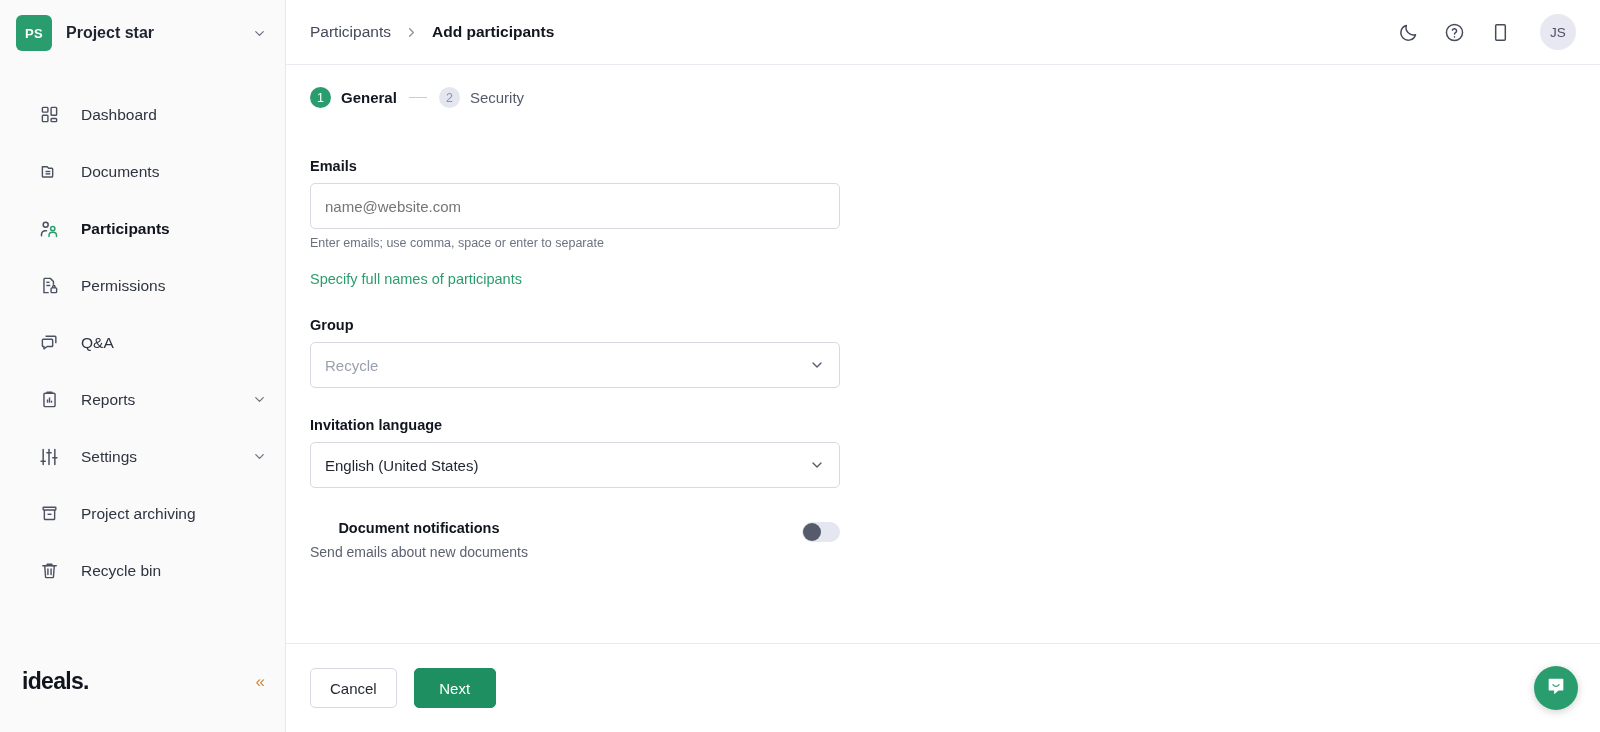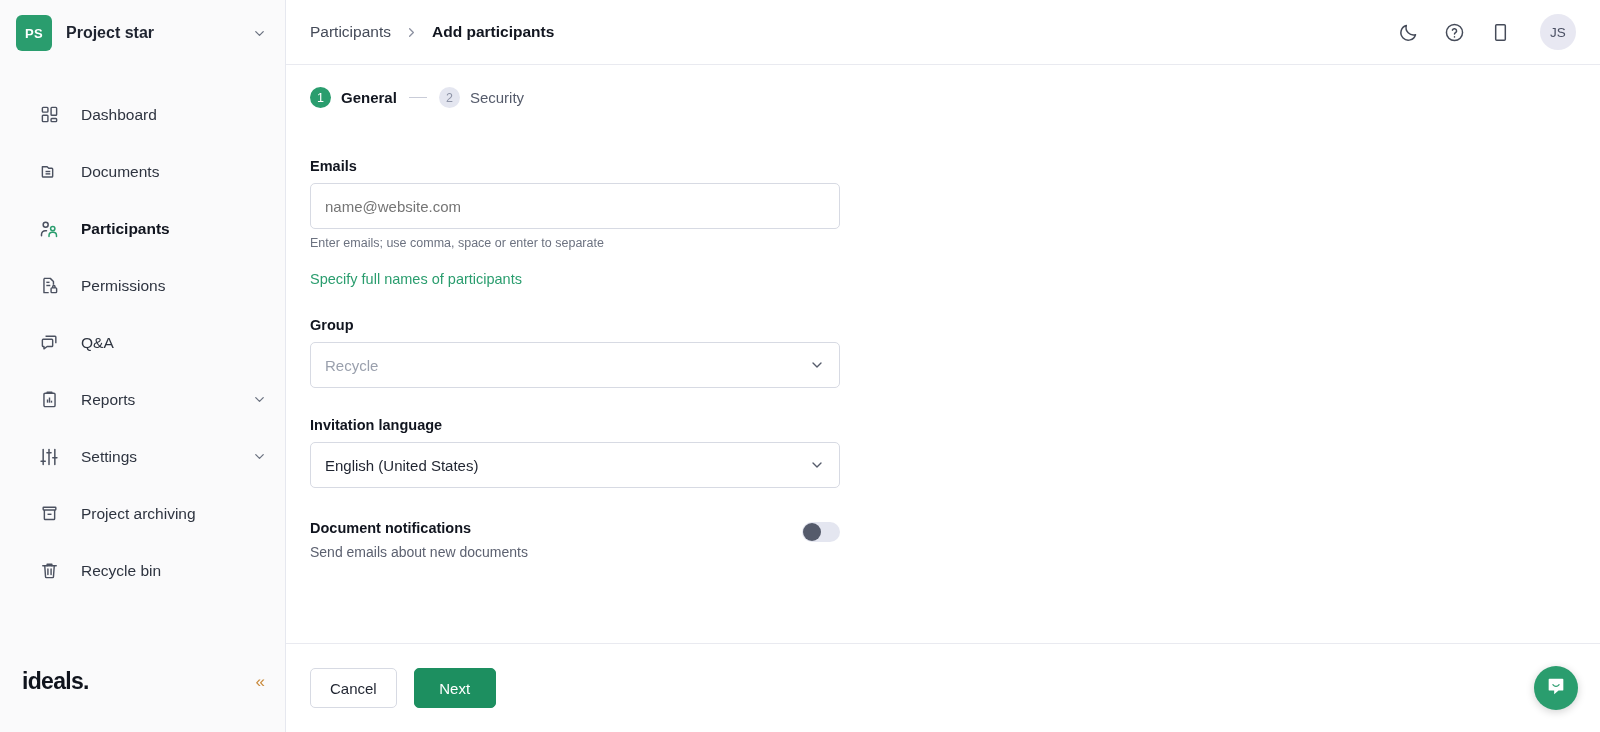--- a/index.html
+++ b/index.html
@@ -112,21 +112,21 @@
   .ctl .sel-chev { color: #555b6b; display: flex; align-items: center; margin-left: 8px; }
   .hint { font-size: 12.5px; color: #6c7280; margin-top: 7px; }
   .link { font-size: 14.5px; color: #2a9d6e; cursor: pointer; display: inline-block; margin-top: 21px; }
   .gap-xl { margin-top: 29px; }
 
   .toggle-row {
     width: 530px; display: flex; align-items: flex-start;
     justify-content: space-between; margin-top: 32px;
   }
   .toggle-texts { display: flex; flex-direction: column; gap: 8px; }
-  .toggle-title { font-size: 14.5px; font-weight: 700; color: #11151f; }
+  .toggle-title { font-size: 14.5px; font-weight: 700; color: #11151f; text-align: center; }
   .toggle-sub { font-size: 14px; color: #5c6170; }
   .switch {
     width: 38px; height: 20px; border-radius: 10px;
     background: #e4e6f0; position: relative; cursor: pointer; flex: 0 0 38px;
     margin-top: 2px;
   }
   .switch .knob {
     position: absolute; top: 1px; left: 1px;
     width: 18px; height: 18px; border-radius: 50%;
     background: #555b6b;

